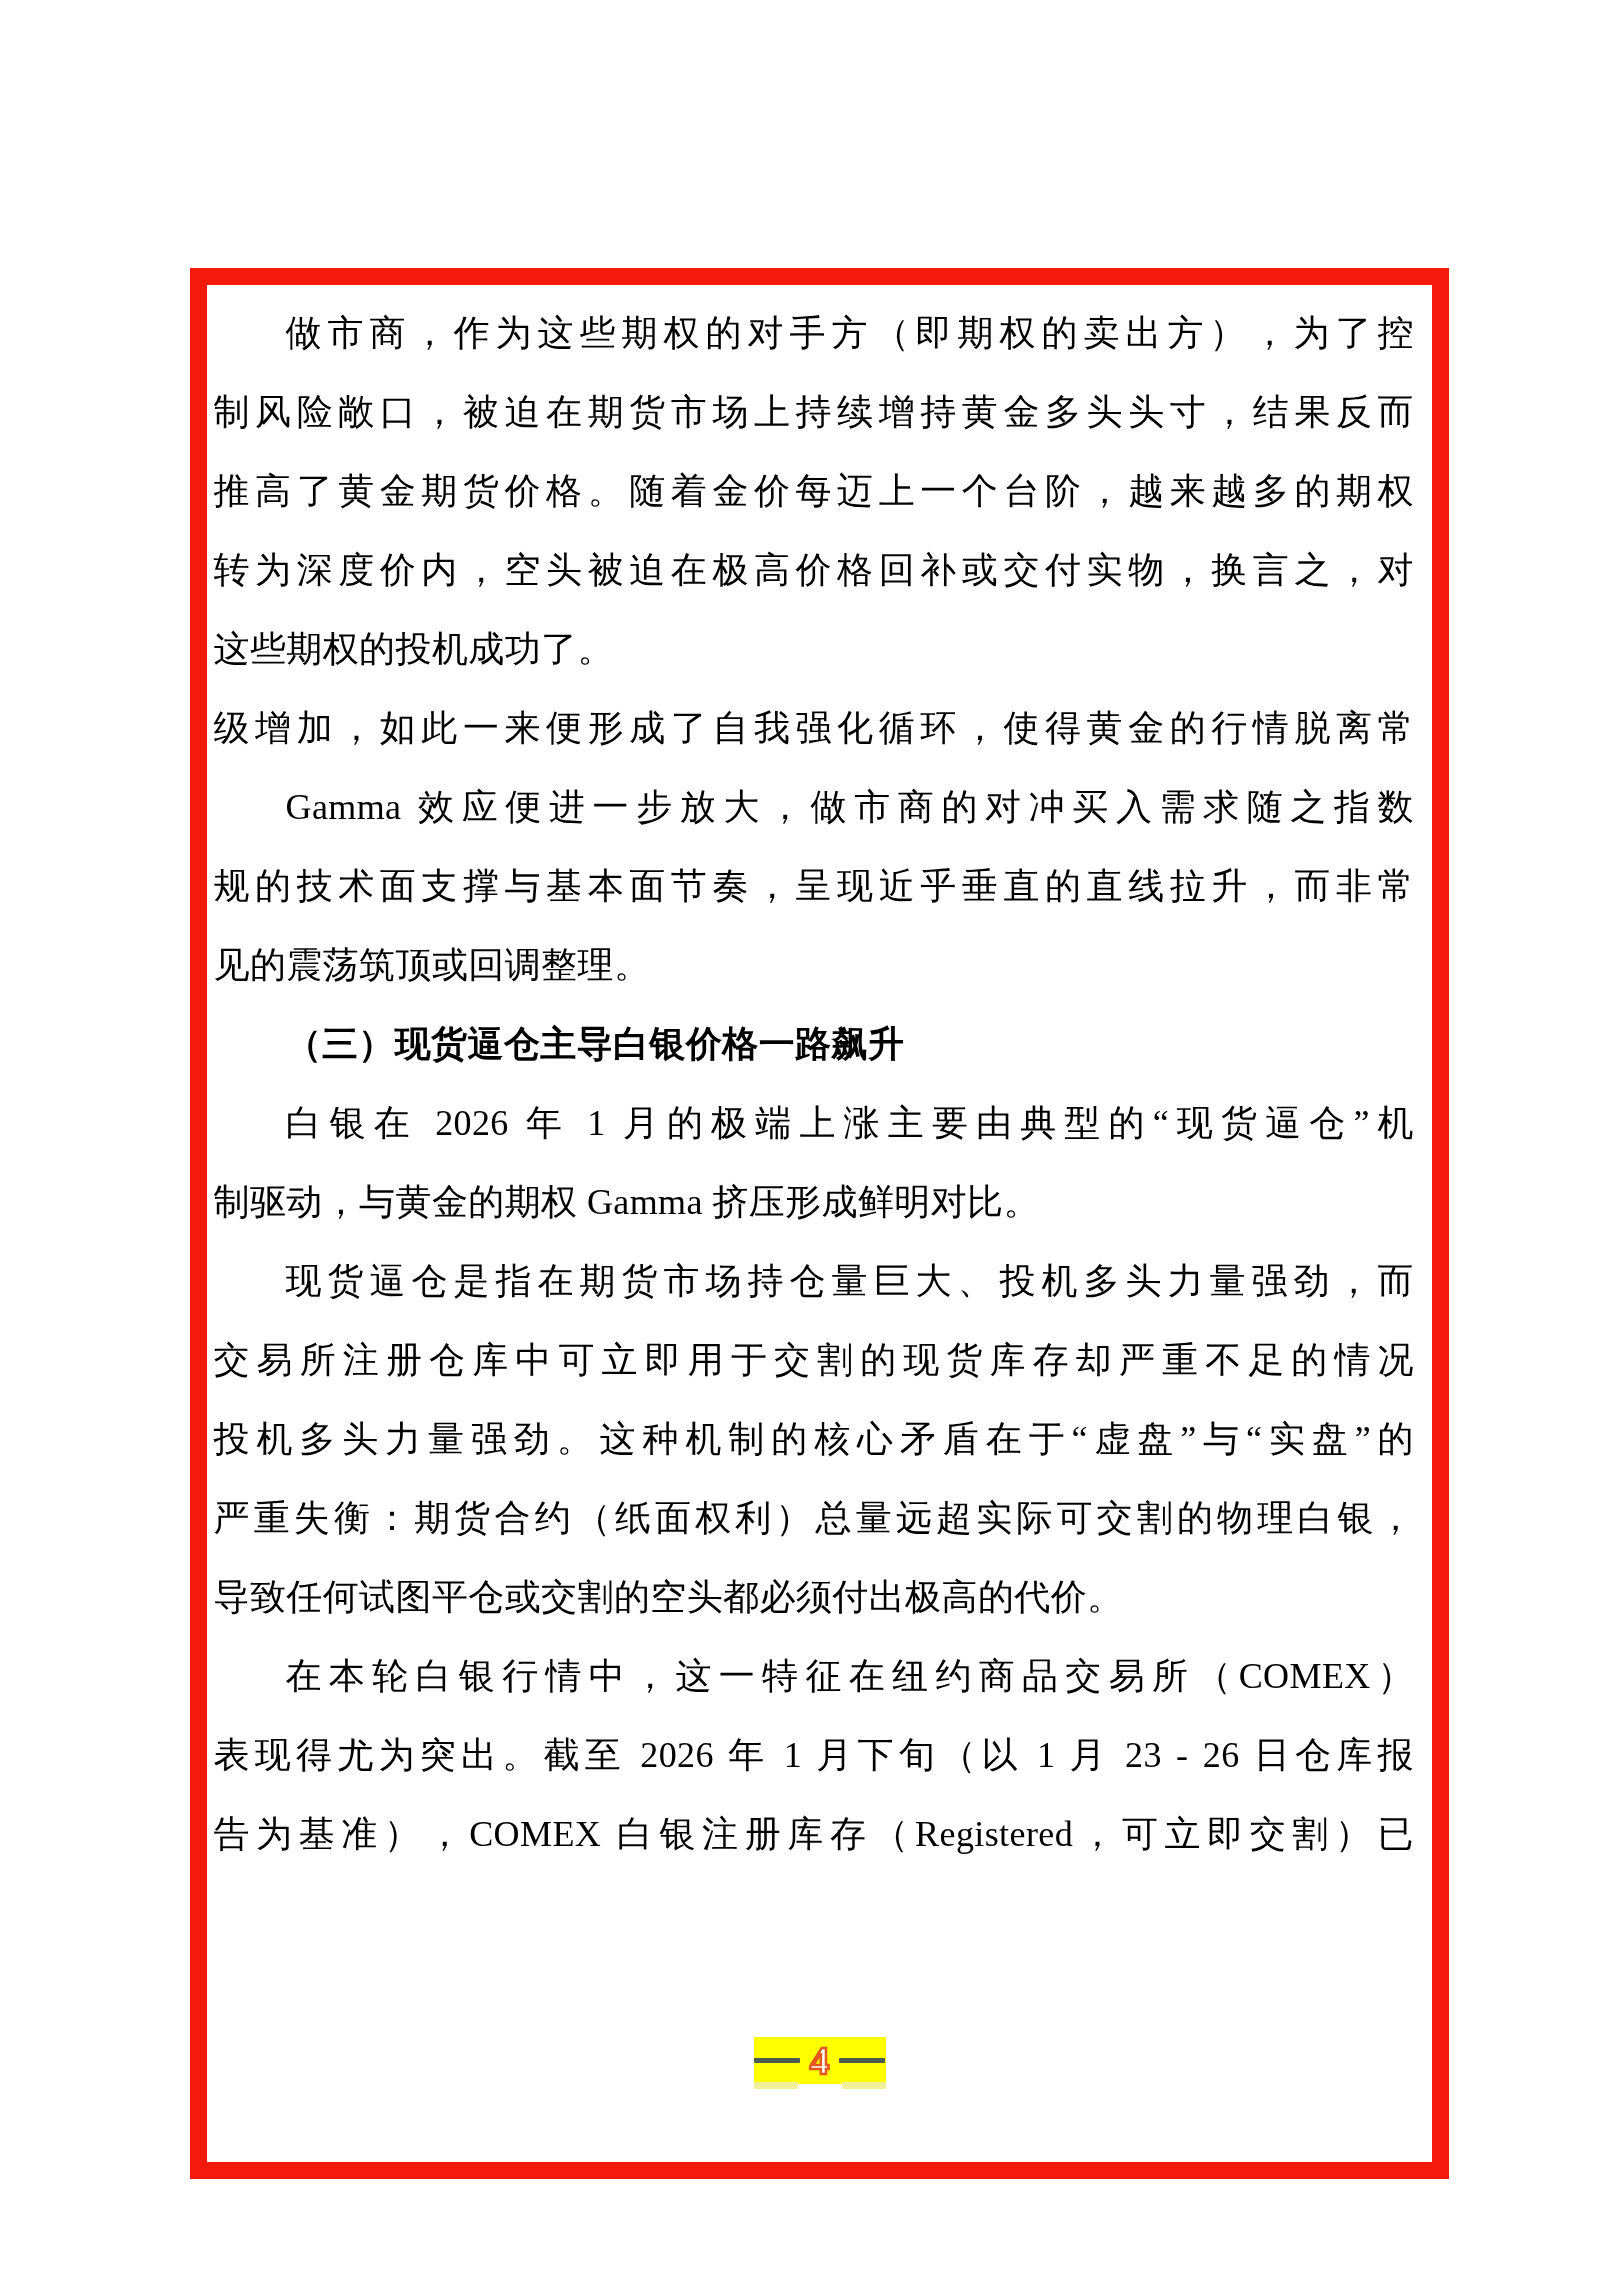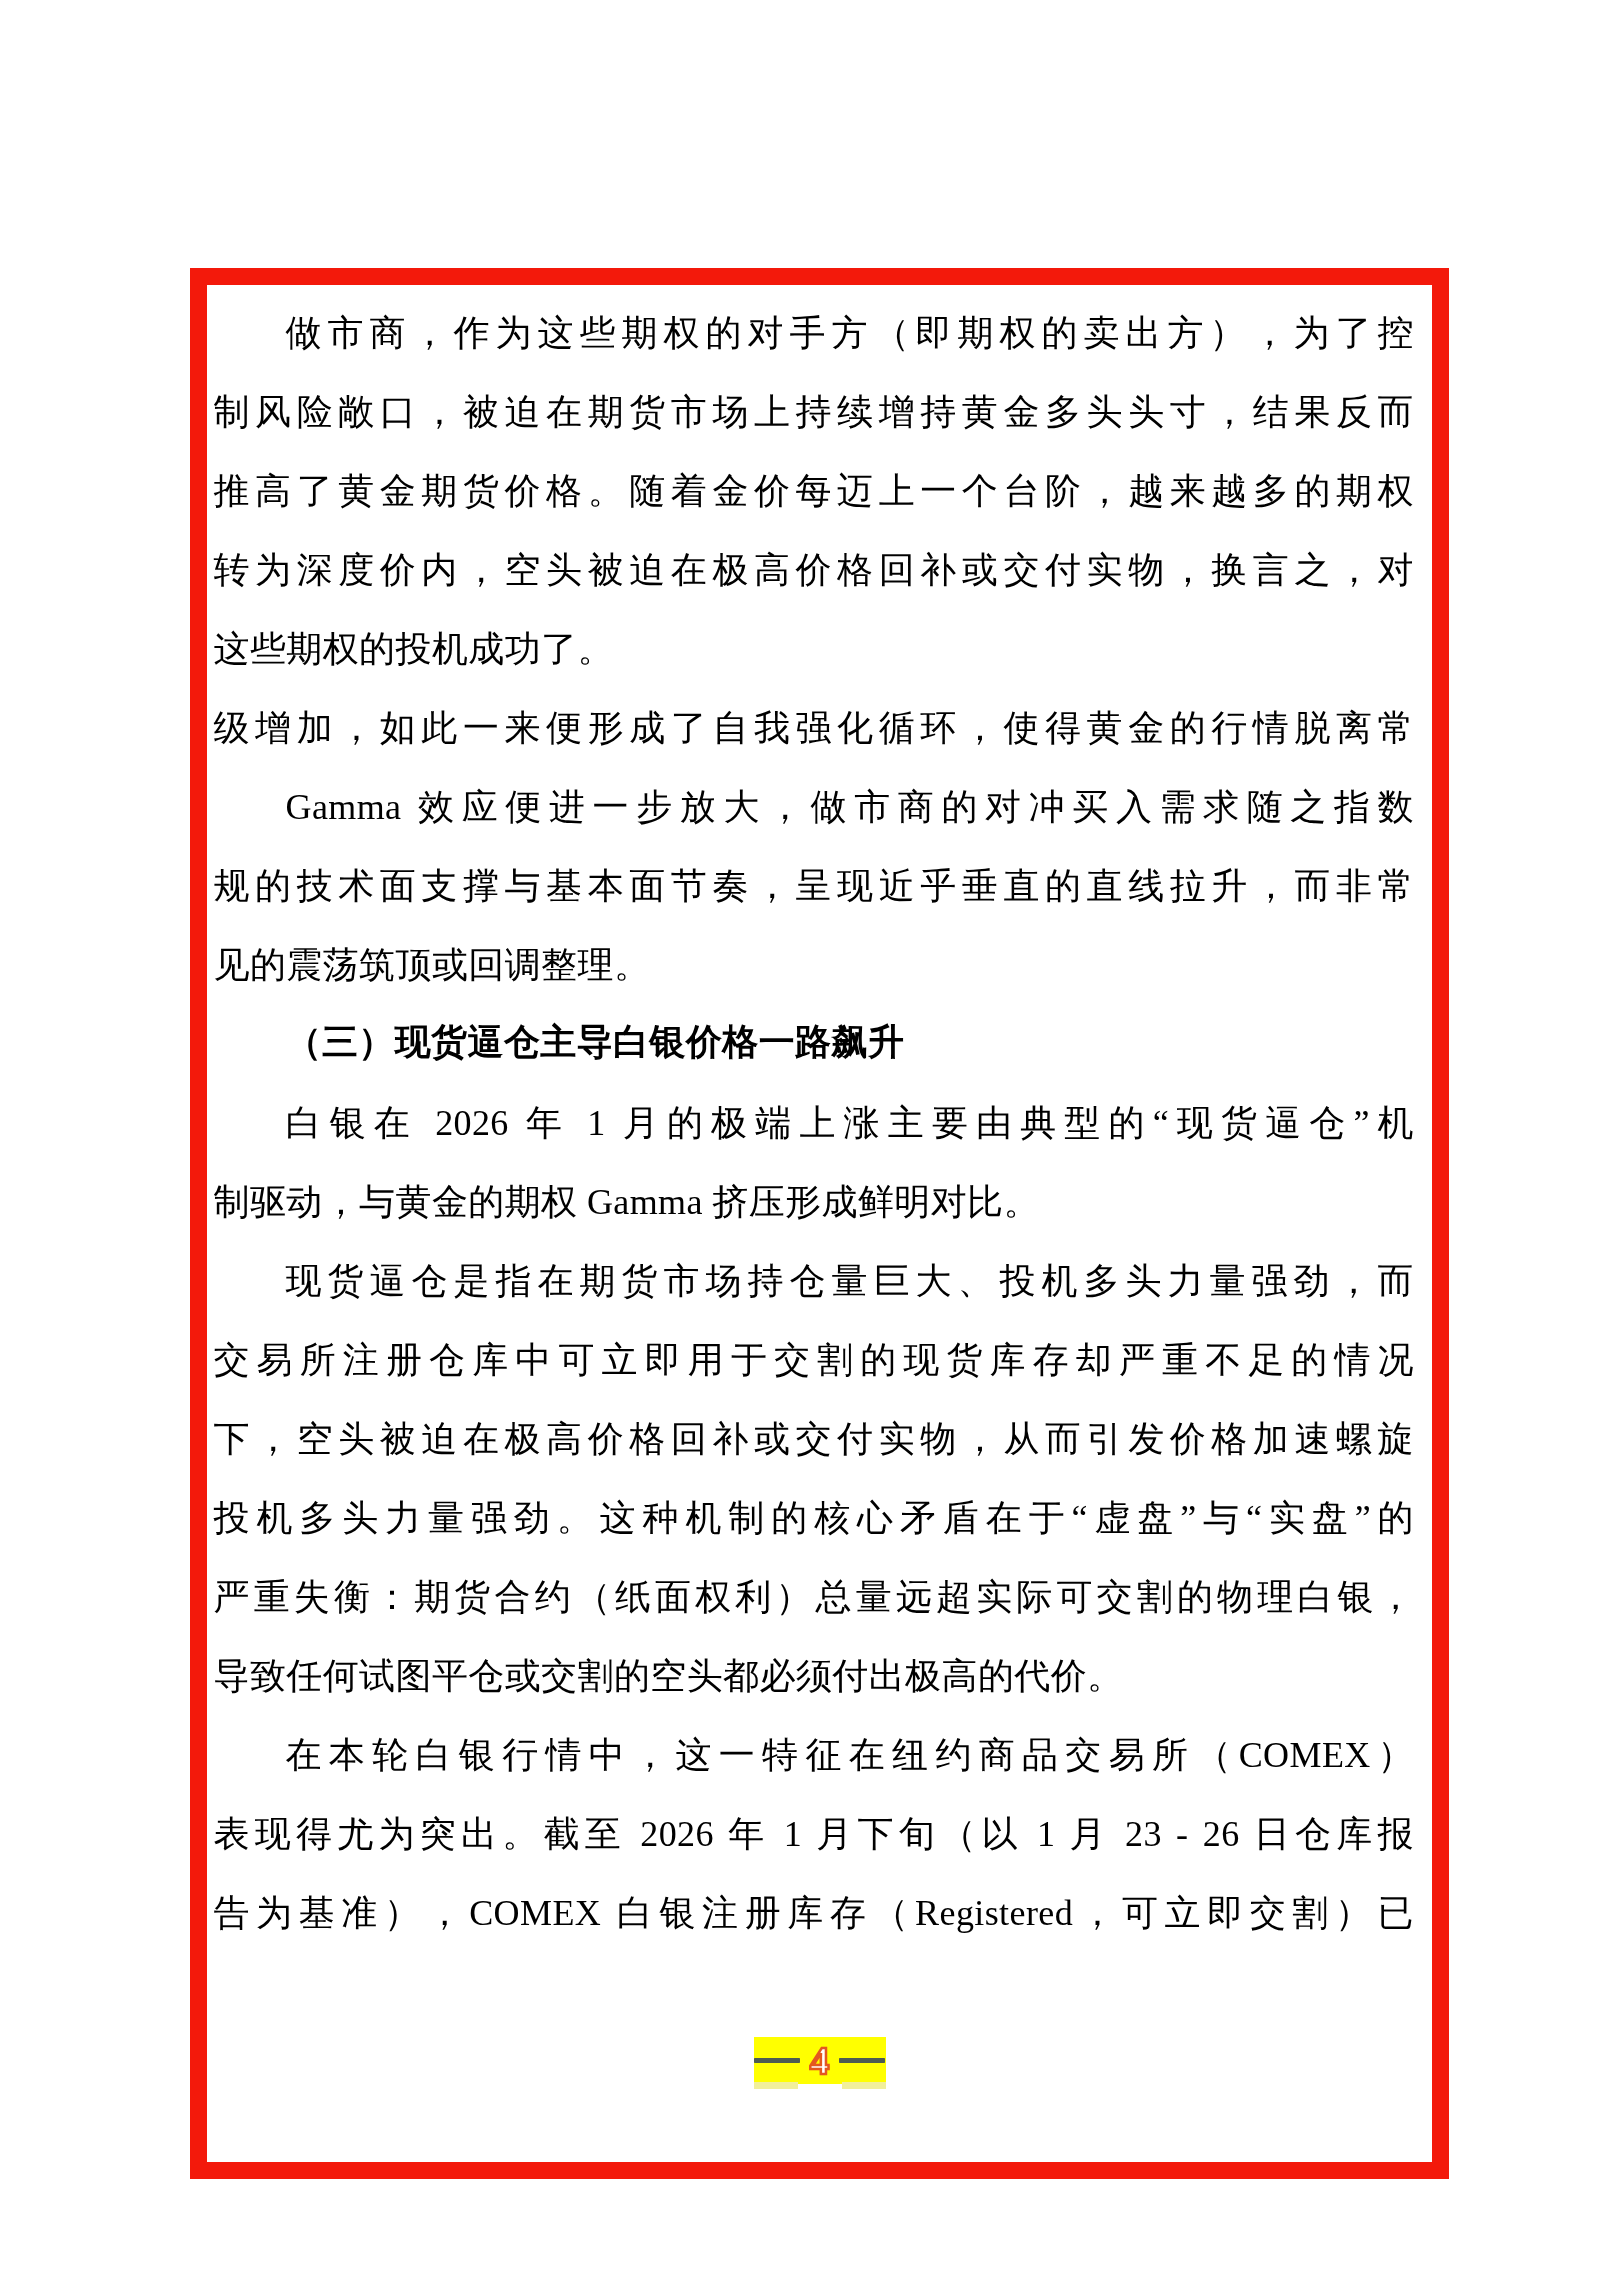--- a/index.html
+++ b/index.html
@@ -21,21 +21,21 @@
     font-size:36px; line-height:79px;
     letter-spacing:0.4px;
   }
   .line {
     text-align:justify;
     text-align-last:justify;
     white-space:normal;
   }
   .line.end { text-align-last:left; }
   .line.first { text-indent:2em; }
-  .line.heading { font-weight:bold;font-family:Liberation Mono, monospace; }
+  .line.heading { font-weight:bold; }
   .footer {
     position:absolute; left:0; right:0; top:1752px;
     display:flex; flex-direction:column; align-items:center;
   }
   .pagenum-box {
     width:132px; height:47px; background:#ffff00;
     display:flex; align-items:center; justify-content:space-between;
     padding:0 0.8px;
   }
   .footer-dash {
@@ -67,21 +67,20 @@
         <div class="line body end">这些期权的投机成功了。</div>
         <div class="line body">级增加，如此一来便形成了自我强化循环，使得黄金的行情脱离常</div>
         <div class="line body first">Gamma 效应便进一步放大，做市商的对冲买入需求随之指数</div>
         <div class="line body">规的技术面支撑与基本面节奏，呈现近乎垂直的直线拉升，而非常</div>
         <div class="line body end">见的震荡筑顶或回调整理。</div>
         <div class="line heading first end">（三）现货逼仓主导白银价格一路飙升</div>
         <div class="line body first">白银在 2026 年 1 月的极端上涨主要由典型的“现货逼仓”机</div>
         <div class="line body end">制驱动，与黄金的期权 Gamma 挤压形成鲜明对比。</div>
         <div class="line body first">现货逼仓是指在期货市场持仓量巨大、投机多头力量强劲，而</div>
         <div class="line body">交易所注册仓库中可立即用于交割的现货库存却严重不足的情况</div>
-        <div class="line body">下，空头被迫在极高价格回补或交付实物，从而引发价格加速螺旋</div>
         <div class="line body">投机多头力量强劲。这种机制的核心矛盾在于“虚盘”与“实盘”的</div>
         <div class="line body">严重失衡：期货合约（纸面权利）总量远超实际可交割的物理白银，</div>
         <div class="line body end">导致任何试图平仓或交割的空头都必须付出极高的代价。</div>
         <div class="line body first">在本轮白银行情中，这一特征在纽约商品交易所（COMEX）</div>
         <div class="line body">表现得尤为突出。截至 2026 年 1 月下旬（以 1 月 23 - 26 日仓库报</div>
         <div class="line body">告为基准），COMEX 白银注册库存（Registered，可立即交割）已</div>
       </div>
     <div class="footer">
       <div class="pagenum-box">
         <span class="footer-dash"></span>

